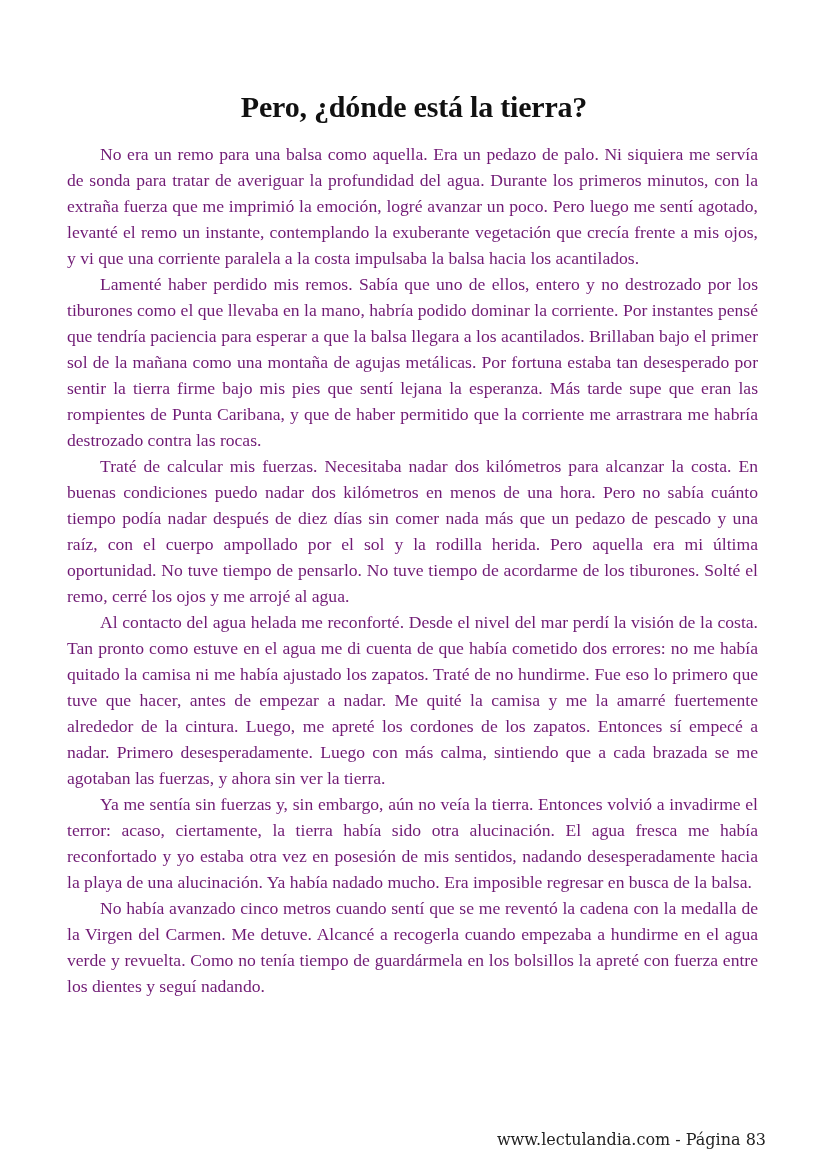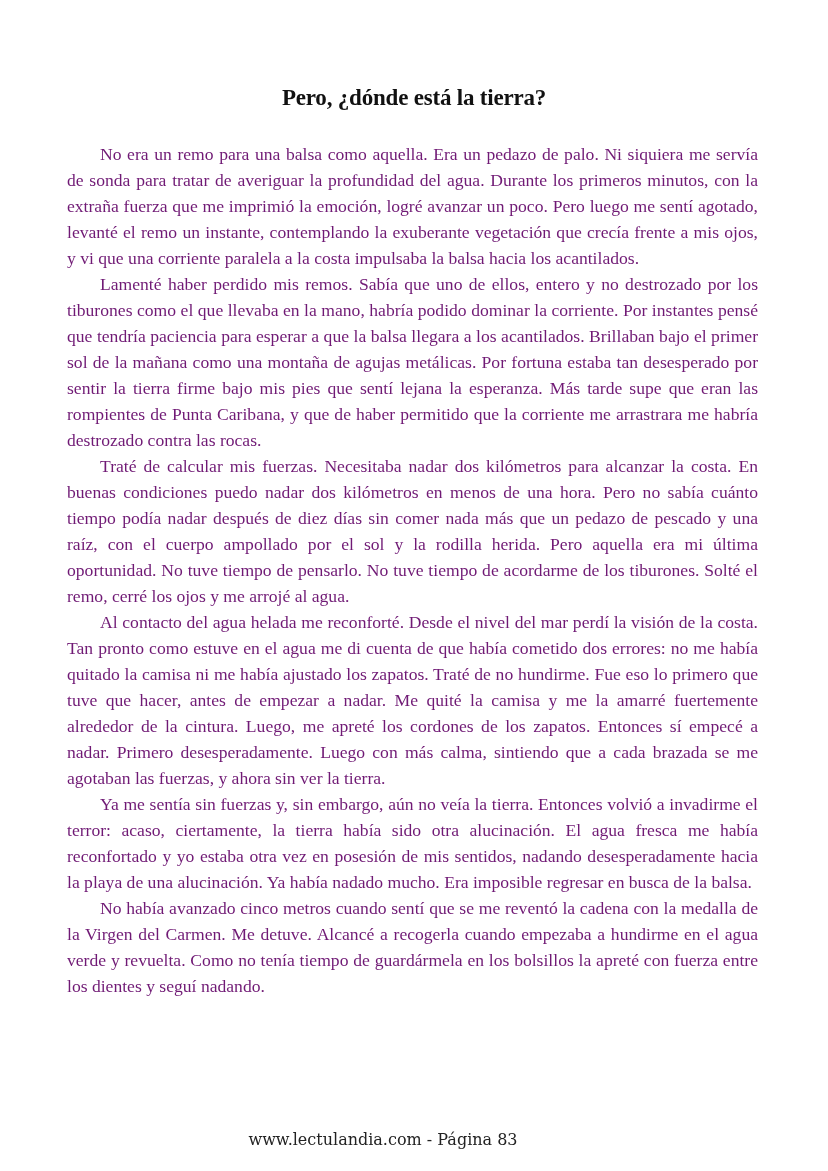--- a/index.html
+++ b/index.html
@@ -1,30 +1,30 @@
 <!DOCTYPE html>
 <html><head>
 <meta charset="utf-8">
 <style>
   html, body { margin: 0; padding: 0; background: #ffffff; }
   body { width: 828px; height: 1171px; position: relative; overflow: hidden; }
   .page { position: absolute; left: 0; top: 0; width: 828px; height: 1171px; background: #fff; }
   .title {
     position: absolute; left: 0; top: 70px; width: 828px; text-align: center;
-    font-family: "Liberation Serif", serif; font-weight: bold; font-size: 23px;
+    font-family: "Liberation Serif", serif; font-weight: bold; font-size: 30px;
     color: #111; letter-spacing: -0.2px;
   }
   .body {
     position: absolute; left: 67px; top: 141px; width: 691px;
     font-family: Liberation Serif, serif; font-size: 17.6px; line-height: 26px;
     color: #701a75; text-align: justify;
   }
   .body p { margin: 0; text-indent: 33px; hyphens: none; }
   .footer {
-    position: absolute; left: 0; top: 1130px; width: 766px; text-align: center;
+    position: absolute; left: 0; top: 1130px; width: 766px; text-align: right;
     font-family: "DejaVu Serif", serif; font-size: 16px; color: #222;
   }
 </style>
 </head>
 <body>
 
 <div class="page">
   <h1 class="title">Pero, ¿dónde está la tierra?</h1>
   <div class="body">
     <p>No era un remo para una balsa como aquella. Era un pedazo de palo. Ni siquiera me servía de sonda para tratar de averiguar la profundidad del agua. Durante los primeros minutos, con la extraña fuerza que me imprimió la emoción, logré avanzar un poco. Pero luego me sentí agotado, levanté el remo un instante, contemplando la exuberante vegetación que crecía frente a mis ojos, y vi que una corriente paralela a la costa impulsaba la balsa hacia los acantilados.</p>

